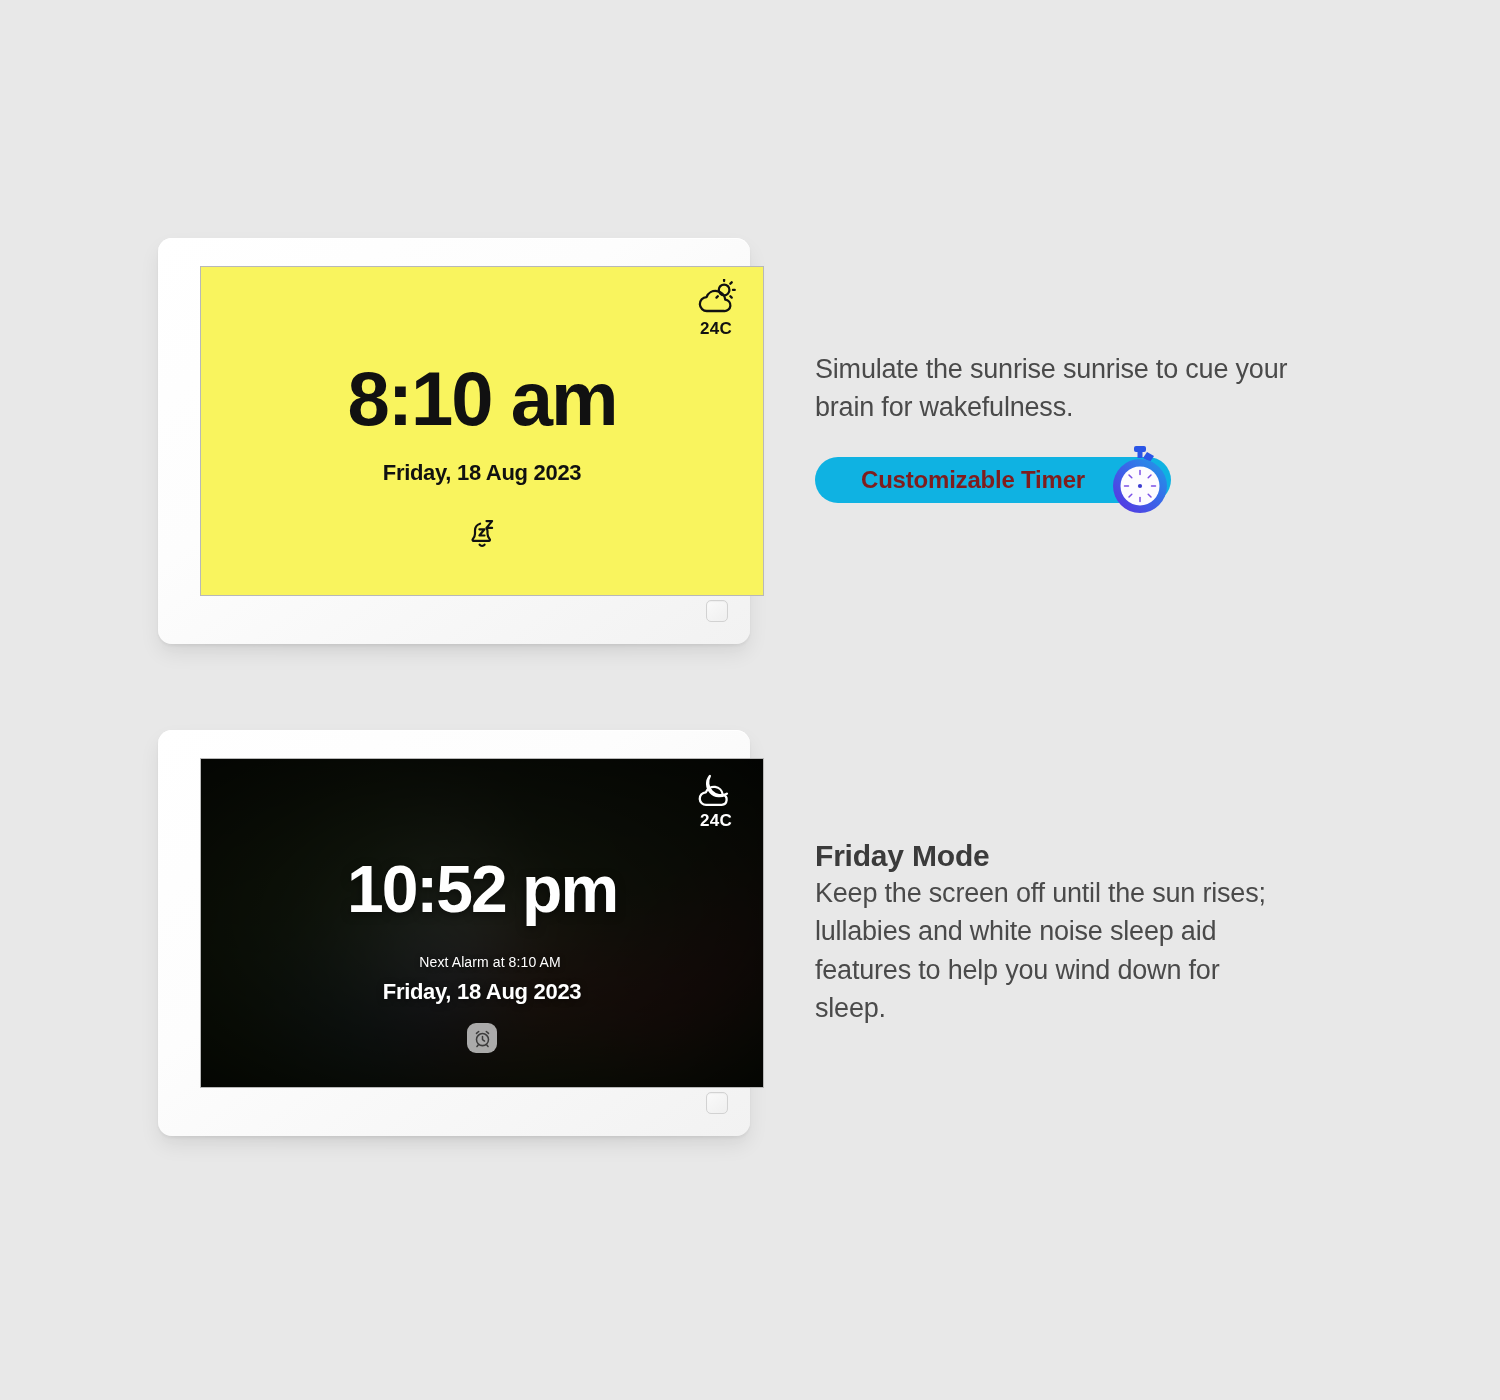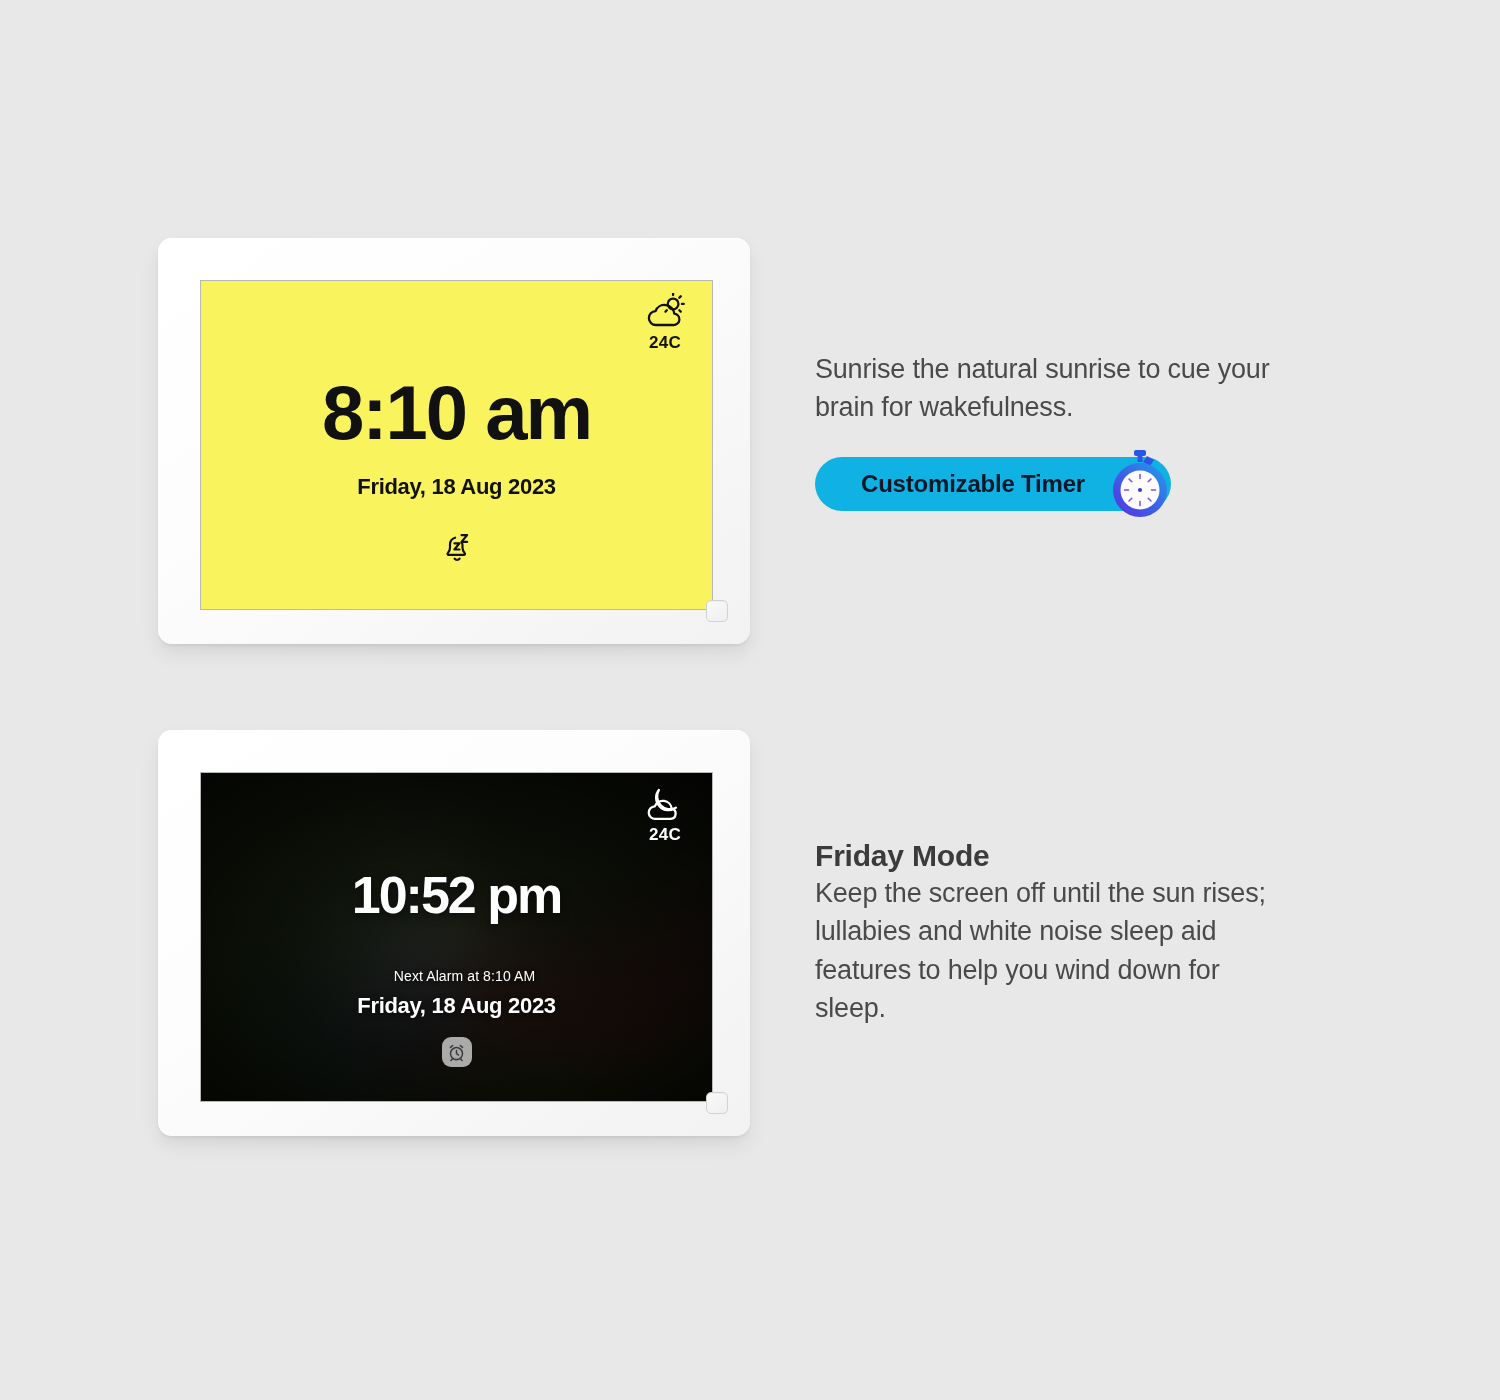--- a/index.html
+++ b/index.html
@@ -31,22 +31,22 @@
     content:"";
     position:absolute;
     left:4px; right:4px; bottom:-5px; height:10px;
     background:rgba(0,0,0,.045);
     filter:blur(5px);
     border-radius:50%;
     z-index:-1;
   }
   .device-screen {
     position:absolute;
-    left:42px; top:42px;
-    width:513px; height:330px;
+    left:42px; top:28px;
+    width:564px; height:330px;
     border:1px solid #b8b8b8;
     overflow:hidden;
   }
   .device-sensor {
     position:absolute;
     right:22px; bottom:22px;
     width:22px; height:22px;
     border:1px solid #d2d2d2;
     border-radius:5px;
     background:linear-gradient(145deg,#fafafa,#efefef);
@@ -115,21 +115,21 @@
   
   .screen-day .weather, .screen-day .clock-time,
   .screen-day .clock-sub { color:#111; }
   .screen-day .clock-time { top:88px; font-size:76px; }
   .screen-day .clock-sub  { top:193px; font-size:22px; font-weight:bold; letter-spacing:-.3px; }
   .screen-day .clock-status { top:250px; }
 
   
   .screen-night .weather, .screen-night .clock-time,
   .screen-night .clock-sub, .screen-night .clock-note { color:#fff; }
-  .screen-night .clock-time { top:92px; font-size:52px; text-shadow:0 2px 10px rgba(0,0,0,.5); }
+  .screen-night .clock-time { top:92px; font-size:66px; text-shadow:0 2px 10px rgba(0,0,0,.5); }
   .screen-night .clock-note {
     position:absolute; left:0; right:0; top:195px; text-align:center;
     font-size:14px; font-weight:normal; letter-spacing:.1px;
     text-shadow:0 1px 5px rgba(0,0,0,.6);
     margin-left:16px;
   }
   .screen-night .clock-sub {
     top:220px; font-size:22px; font-weight:bold; letter-spacing:-.3px;
     text-shadow:0 1px 6px rgba(0,0,0,.6);
   }
@@ -150,25 +150,25 @@
   .copy-body {
     font-size:27px; color:#4a4a4a; line-height:1.42;
     letter-spacing:-.2px; font-weight:normal;
     max-width:480px;
   }
 
   
   .pill-wrap { position:relative; display:inline-block; }
   .pill {
     display:inline-flex; align-items:center;
-    height:54px;
+    height:46px;
     padding:0 86px 0 46px;
     background:#0fb2e2;
     border-radius:27px;
-    color:#0f172a; font-size:24px; font-weight:bold; letter-spacing:-.2px;
+    color:#7f1d1d; font-size:24px; font-weight:bold; letter-spacing:-.2px;
     white-space:nowrap;
   }
   .stopwatch {
     position:absolute; right:-6px; top:50%;
     transform:translateY(-50%);
     width:74px; height:74px;
   }
 </style>
 </head>
 <body>
@@ -207,21 +207,21 @@
               </svg>
             </span>
           </div>
 
         </div>
       </div>
       <div class="device-sensor"></div>
     </div>
 
     <div class="copy" style="left:815px; top:328px; width:520px;">
-      <div class="copy-body" style="margin-top:22px;">Sunrise the natural sunrise to cue your brain for wakefulness.</div>
+      <div class="copy-body" style="margin-top:22px;">Simulate the sunrise sunrise to cue your brain for wakefulness.</div>
 
       <div class="pill-wrap" style="margin-top:30px;">
         <div class="pill">Customizable Timer</div>
         <span class="stopwatch">
           <svg viewBox="0 0 74 74" width="74" height="74">
             <defs>
               <linearGradient id="swg" x1="0" y1="1" x2="1" y2="0">
                 <stop offset="0%" stop-color="#5b2fe0"></stop>
                 <stop offset="50%" stop-color="#3b63e8"></stop>
                 <stop offset="100%" stop-color="#1f9fe8"></stop>

